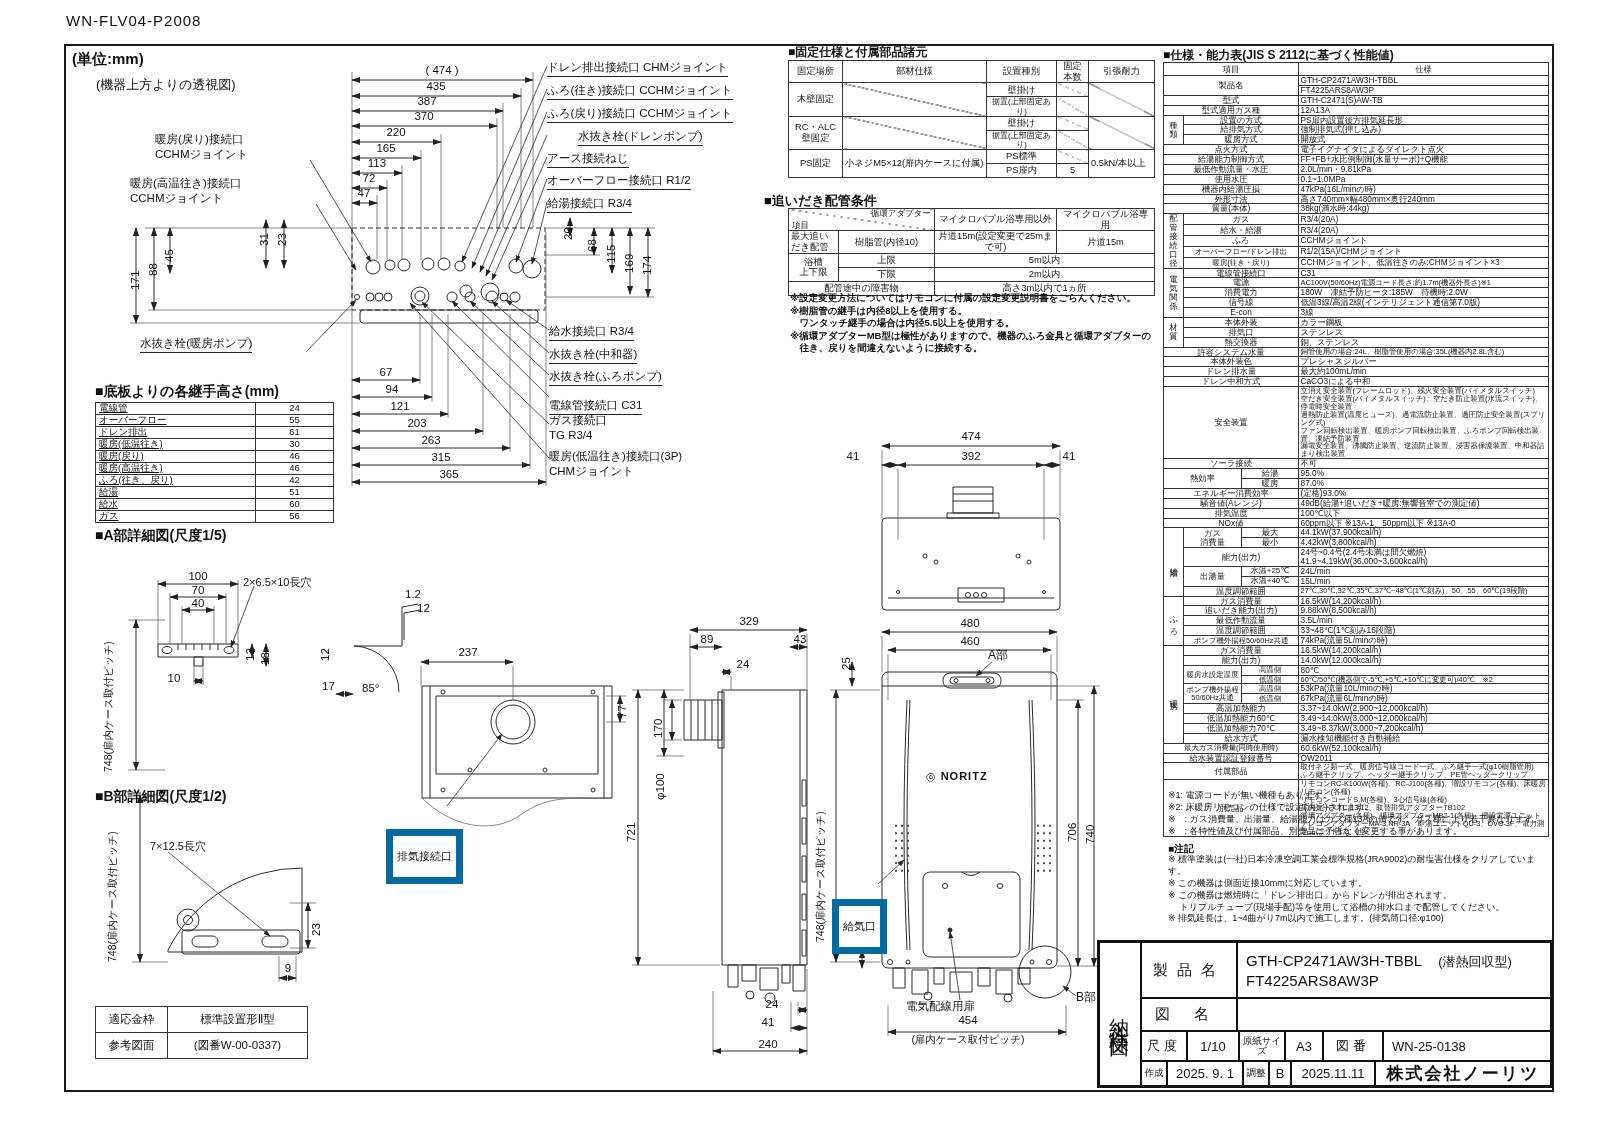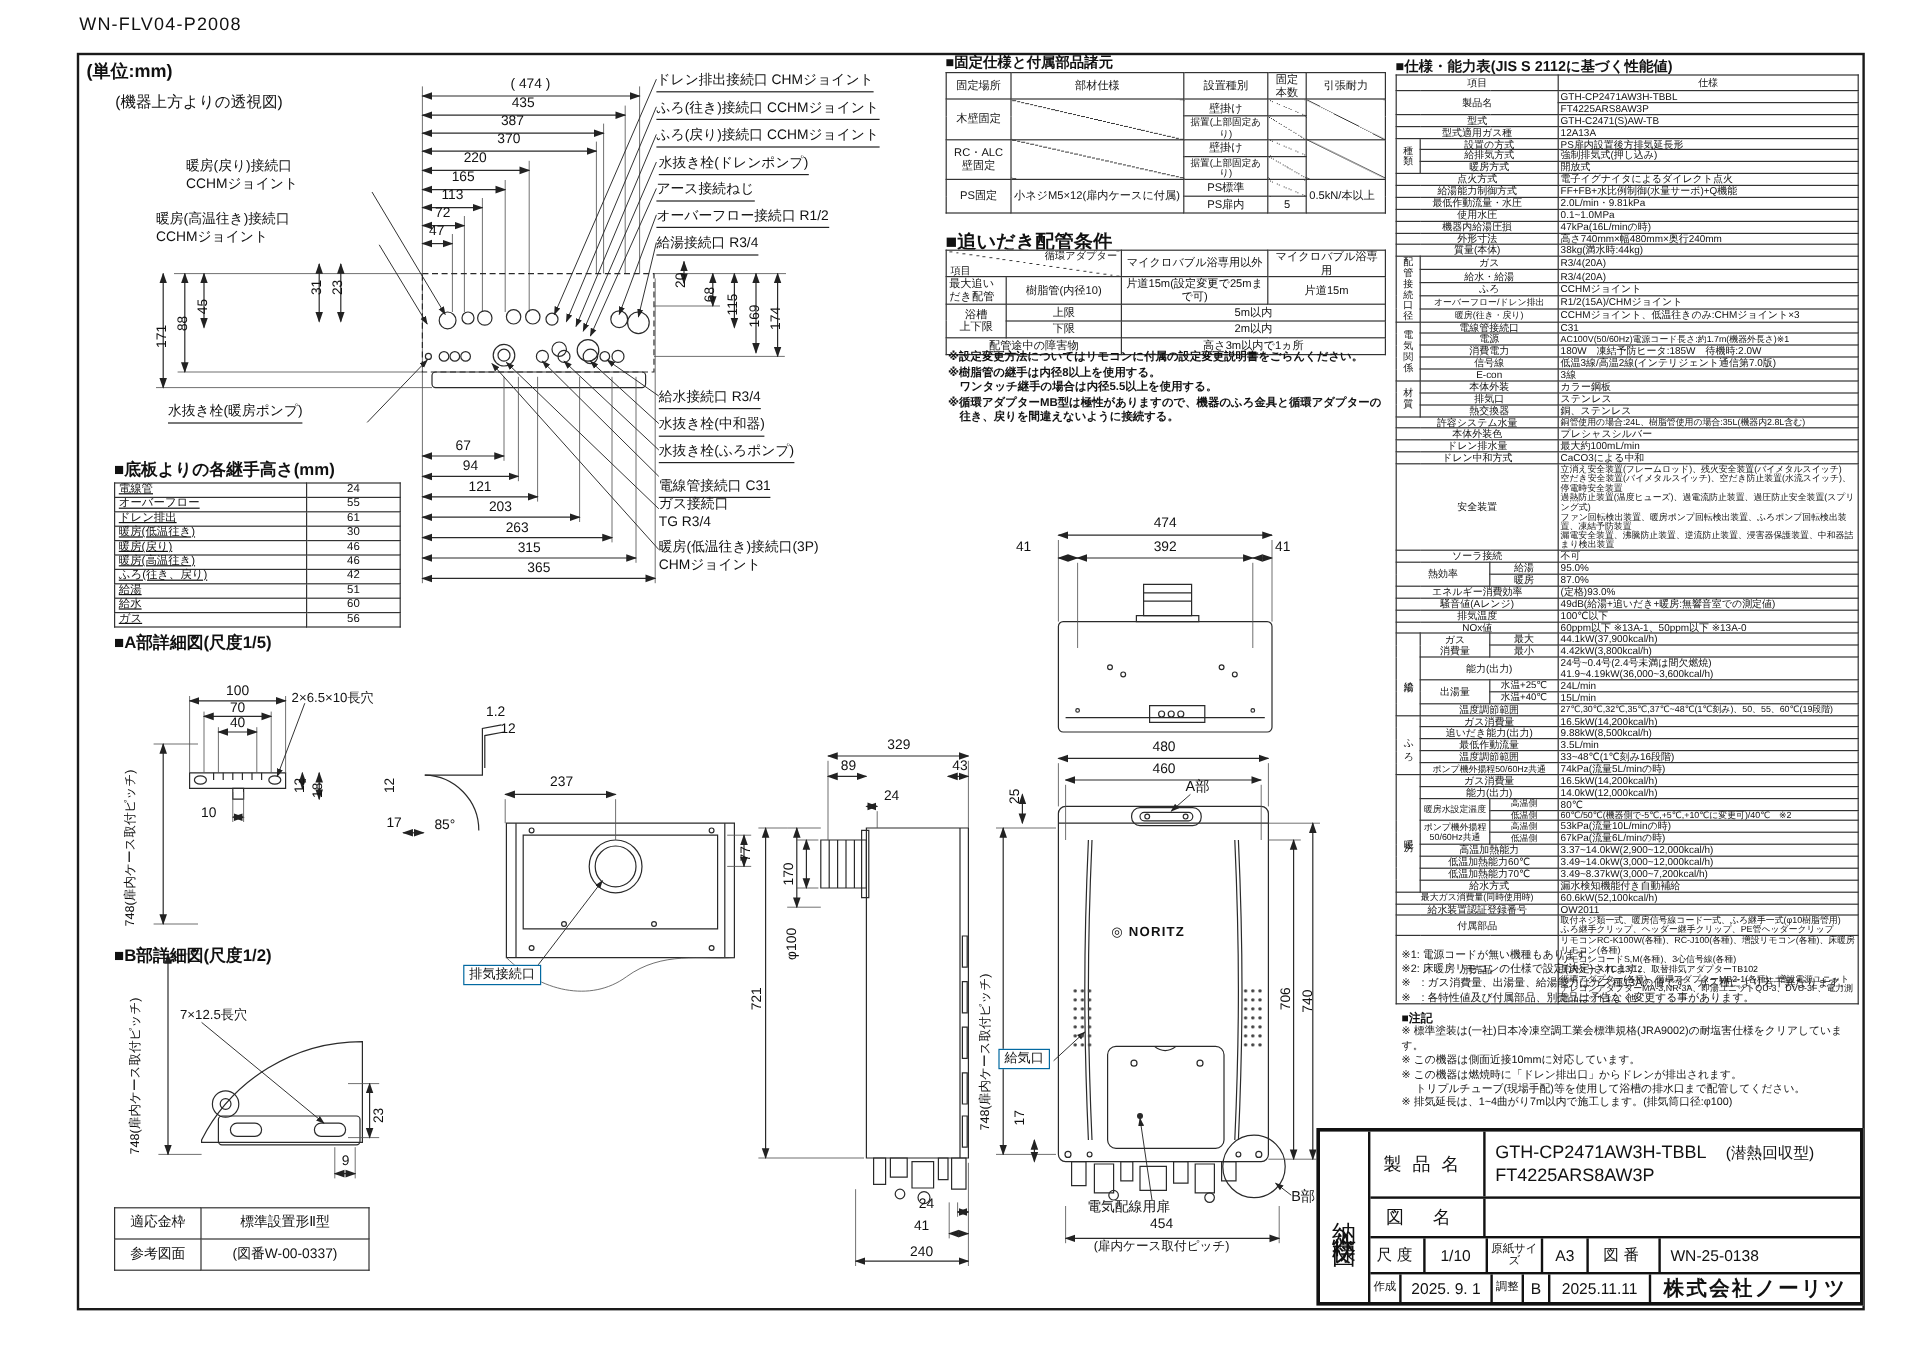--- a/index.html
+++ b/index.html
@@ -5,21 +5,21 @@
   html,body{margin:0;padding:0;background:#e8e8e8;}
   #sheet{position:relative;width:1600px;height:1131px;background:#fff;font-family:"Liberation Sans","DejaVu Sans",sans-serif;color:#111;overflow:hidden;}
   #sheet svg{position:absolute;left:0;top:0;pointer-events:none;}
   .frame{position:absolute;left:64px;top:44px;width:1486px;height:1044px;border:2px solid #1a1a1a;}
   .L{position:absolute;font-size:11.5px;line-height:1.2;white-space:pre-line;}
   .c{text-align:center;}
   .rot{transform:rotate(-90deg);transform-origin:center;white-space:nowrap;}
   .rotl{position:absolute;transform:rotate(-90deg);transform-origin:0 0;white-space:nowrap;font-size:10.5px;}
   .co{position:absolute;font-size:11.5px;border-bottom:1px solid #222;line-height:1.3;white-space:pre-line;padding-bottom:1px;}
   .sec{position:absolute;font-size:14px;font-weight:bold;}
-  .boxed{border:1px solid #0369a1;background:#fff;padding:1px 4px;}
+  .boxed{border:7px solid #0369a1;background:#fff;padding:14px 4px;margin-top:25px;}
   .code{position:absolute;left:66px;top:12px;font-size:15px;letter-spacing:1px;}
   .unit{position:absolute;left:72px;top:50px;font-size:15px;font-weight:bold;}
   .cap{position:absolute;left:96px;top:76px;font-size:13px;}
   .tbl{position:absolute;border-collapse:collapse;table-layout:fixed;background:#fff;}
   .tbl td{border:1px solid #333;font-size:9.5px;padding:0 2px;text-align:center;white-space:pre-line;line-height:1.15;color:#111;}
   #jointTable td{height:11px;}
   #jointTable td:first-child{text-align:left;padding-left:3px;text-decoration:underline;}
   #frameTable td{height:25px;font-size:11.5px;}
   #fixTable td{height:13px;font-size:9.3px;}
   #reheatTable td{font-size:9.3px;height:13px;}
@@ -388,21 +388,21 @@
   <div class="L c" style="left:372px;top:383px;width:40px">94</div>
   <div class="L c" style="left:375px;top:400px;width:50px">121</div>
   <div class="L c" style="left:392px;top:417px;width:50px">203</div>
   <div class="L c" style="left:406px;top:434px;width:50px">263</div>
   <div class="L c" style="left:416px;top:451px;width:50px">315</div>
   <div class="L c" style="left:424px;top:468px;width:50px">365</div>
 
   <div class="co" style="left:547px;top:60px">ドレン排出接続口 CHMジョイント</div>
   <div class="co" style="left:547px;top:83px">ふろ(往き)接続口 CCHMジョイント</div>
   <div class="co" style="left:547px;top:106px">ふろ(戻り)接続口 CCHMジョイント</div>
-  <div class="co" style="left:549px;top:129px">水抜き栓(ドレンポンプ)</div>
+  <div class="co" style="left:578px;top:129px">水抜き栓(ドレンポンプ)</div>
   <div class="co" style="left:547px;top:151px">アース接続ねじ</div>
   <div class="co" style="left:547px;top:173px">オーバーフロー接続口 R1/2</div>
   <div class="co" style="left:547px;top:196px">給湯接続口 R3/4</div>
   <div class="co" style="left:549px;top:324px">給水接続口 R3/4</div>
   <div class="co" style="left:549px;top:347px">水抜き栓(中和器)</div>
   <div class="co" style="left:549px;top:369px">水抜き栓(ふろポンプ)</div>
   <div class="co" style="left:549px;top:398px">電線管接続口 C31</div>
   <div class="co" style="left:549px;top:413px;border-bottom:none">ガス接続口
 TG R3/4</div>
   <div class="co" style="left:549px;top:449px;border-bottom:none">暖房(低温往き)接続口(3P)
@@ -586,21 +586,21 @@
           <td class="diag"></td>
           <td rowspan="2" class="l">0.5kN/本以上</td>
         </tr>
         <tr>
           <td>PS扉内</td>
           <td>5</td>
         </tr>
       </tbody>
   </table>
 
-  <div class="sec" style="left:788px;top:192px;font-size:16px">■追いだき配管条件</div>
+  <div class="sec" style="left:764px;top:192px;font-size:13px">■追いだき配管条件</div>
   <table id="reheatTable" class="tbl" style="left:788px;top:208px;width:366px">
     <colgroup>
         <col style="width:50px">
         <col style="width:96px">
         <col style="width:122px">
         <col style="width:98px">
       </colgroup>
     <tbody>
       <tr>
         <td colspan="2" class="diag2" style="height:16px"><span class="d2a">循環アダプター</span><span class="d2b">項目</span></td>

